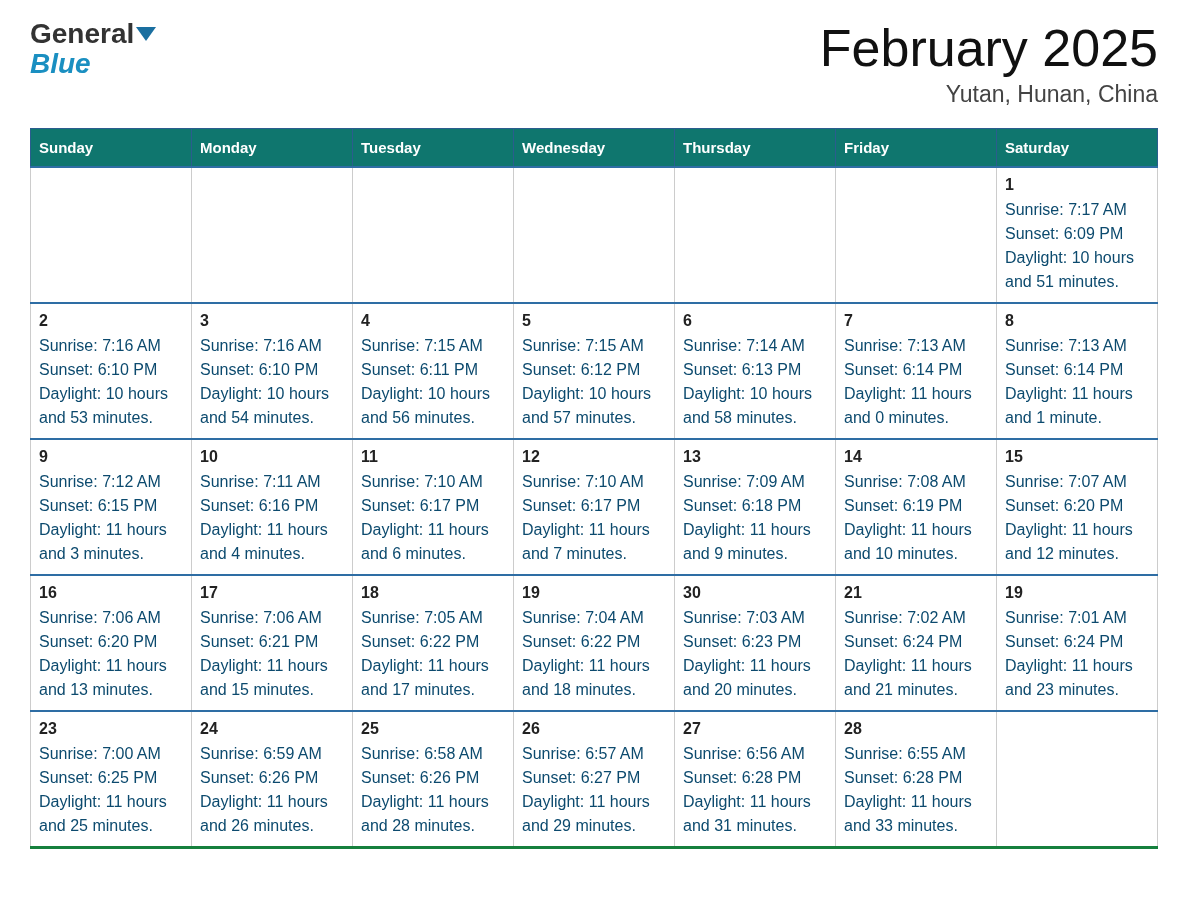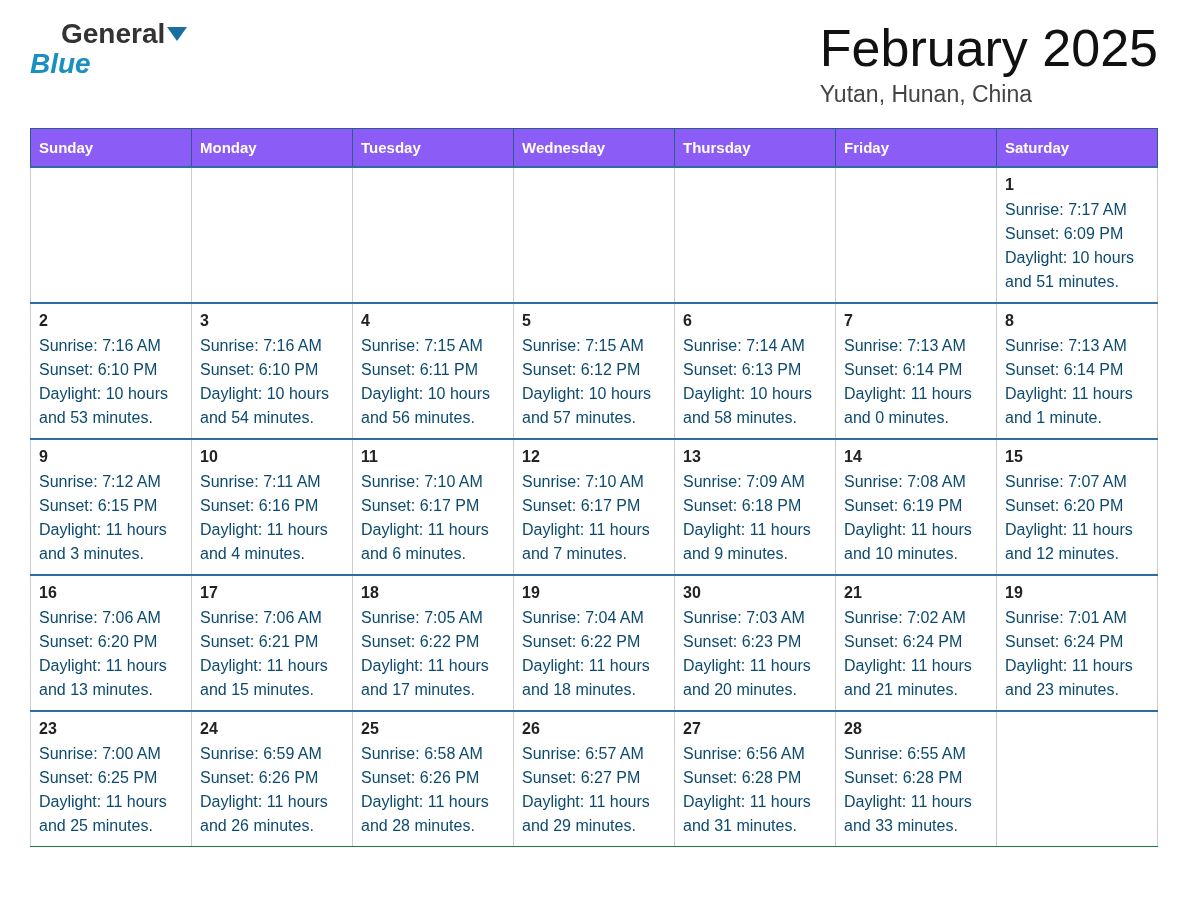--- a/index.html
+++ b/index.html
@@ -19,21 +19,20 @@
     .logo {
       display: flex;
       flex-direction: column;
       align-items: flex-start;
     }
     .logo-general {
       font-size: 28px;
       font-weight: bold;
       color: #333;
       line-height: 1;
-      margin-left: 31px;
     }
     .logo-general span.arrow {
       display: inline-block;
       width: 0;
       height: 0;
       border-left: 10px solid transparent;
       border-right: 10px solid transparent;
       border-top: 14px solid #1a6fa0;
       margin-left: 2px;
       vertical-align: middle;
@@ -42,40 +41,40 @@
     }
     .logo-blue {
       font-size: 28px;
       font-weight: bold;
       color: #1a8fc1;
       line-height: 1;
       margin-top: 2px;
       font-style: italic;
     }
     .title-section {
-      text-align: left;
+      text-align: right;
     }
     .calendar-title {
       font-size: 52px;
       font-weight: normal;
       color: #111;
       line-height: 1.1;
     }
     .calendar-subtitle {
       font-size: 23px;
       color: #444;
       margin-top: 4px;
     }
     .calendar {
       width: 100%;
       border-collapse: collapse;
       border: 1px solid #bbb;
     }
     .calendar th {
-      background-color: #8b5cf6;
+      background-color: #0f766e;
       color: #fff;
       font-size: 15px;
       font-weight: bold;
       padding: 10px 8px;
       text-align: left;
       border: 1px solid #2a5d8e;
     }
     .calendar td {
       vertical-align: top;
       padding: 8px;
@@ -95,21 +94,21 @@
     }
     .day-info {
       font-size: 16px;
       color: #0c4a6e;
       line-height: 1.5;
     }
     .empty-cell {
       background: #f9f9f9;
     }
     .last-row td {
-      border-bottom: 1px solid #15803d;
+      border-bottom: 3px solid #15803d;
     }
   </style>
 </head>
 <body>
 
 <div class="header">
   <div class="logo">
     <div class="logo-general">
       General<span class="arrow"></span>
     </div>

